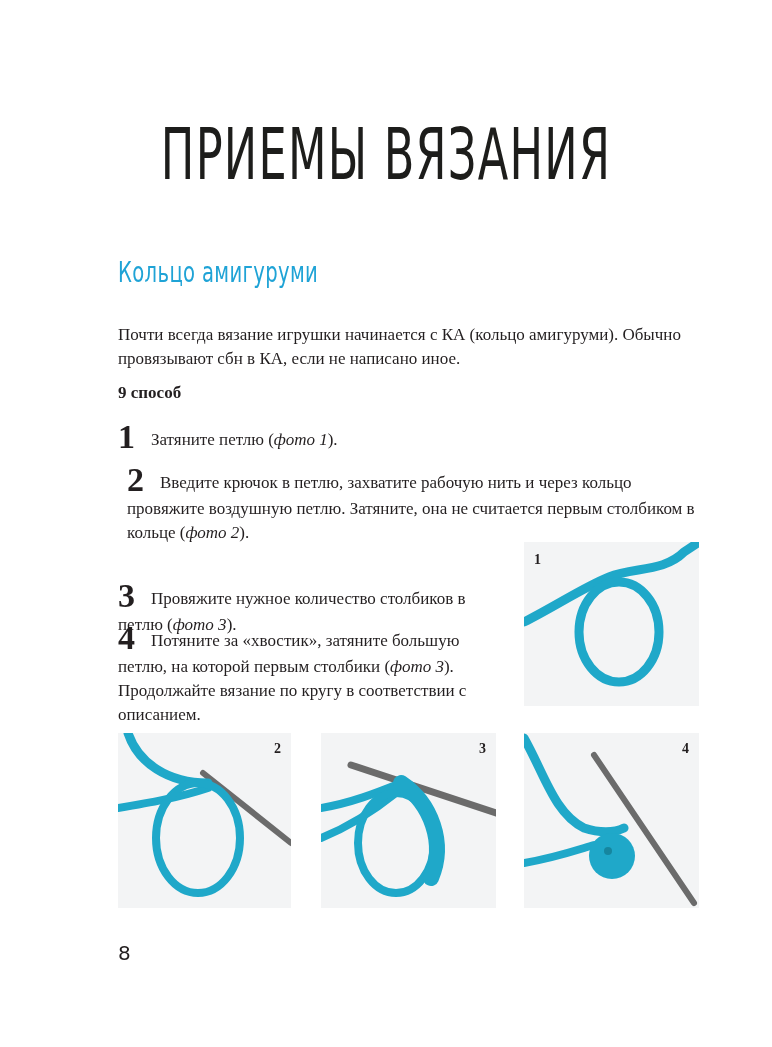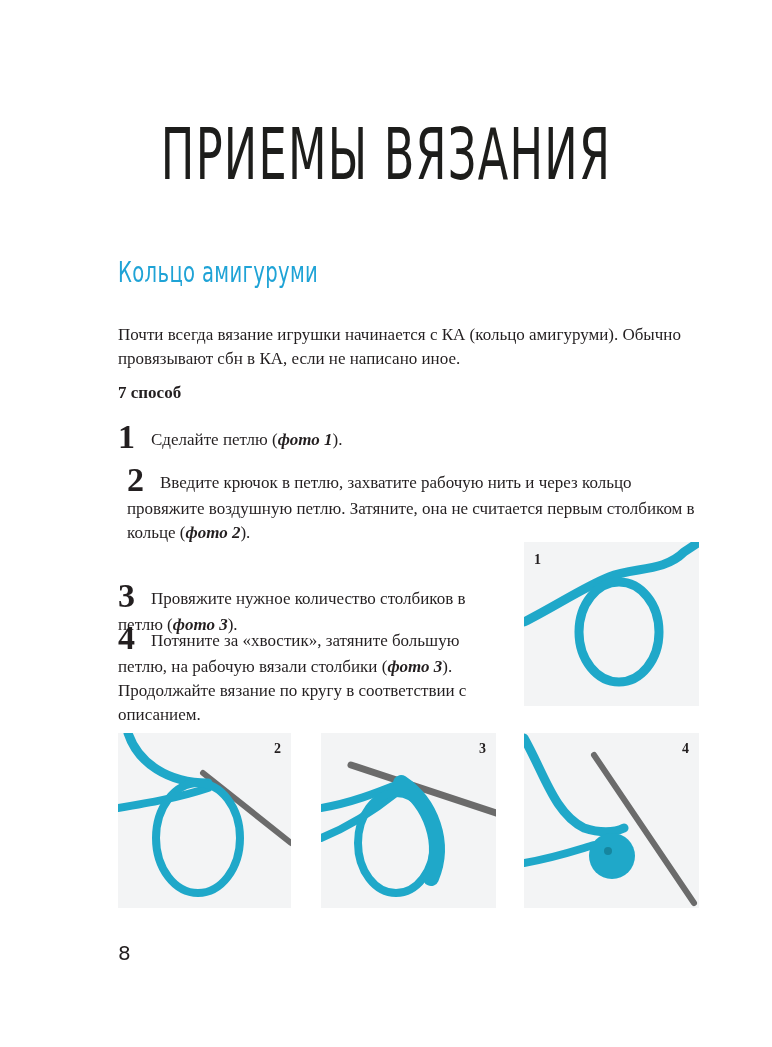--- a/index.html
+++ b/index.html
@@ -3,21 +3,21 @@
 <meta charset="utf-8">
 <style>
   html, body { margin: 0; padding: 0; background: #ffffff; }
   body { width: 772px; height: 1047px; position: relative; overflow: hidden; color: #231f20; font-family: "Liberation Serif", "DejaVu Serif", serif; }
   .page-title { position: absolute; left: 0; top: 118px; width: 772px; text-align: center; font-family: "DejaVu Sans", "Liberation Sans", sans-serif; font-size: 72px; font-weight: normal; letter-spacing: 2px; transform: scaleX(0.62); transform-origin: center; color: #1d1d1b; line-height: 1; }
   .section-heading { position: absolute; left: 118px; top: 258px; font-family: "DejaVu Sans", "Liberation Sans", sans-serif; font-size: 28px; color: #1fa3d6; transform: scaleX(0.7); transform-origin: left; letter-spacing: 0.5px; line-height: 1.1; }
   .intro { position: absolute; left: 118px; top: 317px; width: 580px; font-size: 17px; line-height: 24px; margin-top: 6px; }
   .method-label { position: absolute; left: 118px; top: 383px; font-size: 17px; font-weight: bold; }
   .step { position: absolute; left: 118px; font-size: 17px; line-height: 24px; }
   .step .num { font-size: 34px; font-weight: bold; vertical-align: -3px; margin-right: 16px; line-height: 1; }
-  .step i { font-style: italic; font-weight: bold; }
+  .step i { font-style: italic; }
   .step1 { top: 420px; width: 560px; }
   .step2 { top: 463px; width: 580px; margin-left: 9px; }
   .step3 { top: 555px; width: 380px; margin-top: 24px; }
   .step4 { top: 621px; width: 385px; }
   .photo { position: absolute; background: #f3f4f5; overflow: hidden; }
   .photo svg { position: absolute; left: 0; top: 0; }
   .photo-label { position: absolute; font-weight: bold; font-size: 14px; color: #231f20; font-family: "Liberation Serif", serif; }
   .photo1 { left: 524px; top: 542px; width: 175px; height: 164px; }
   .photo2 { left: 118px; top: 733px; width: 173px; height: 175px; }
   .photo3 { left: 321px; top: 733px; width: 175px; height: 175px; }
@@ -26,36 +26,36 @@
 </style>
 </head>
 <body>
 
 <div class="page-title">ПРИЕМЫ ВЯЗАНИЯ</div>
 
 <div class="section-heading">Кольцо амигуруми</div>
 
 <div class="intro">Почти всегда вязание игрушки начинается с КА (кольцо амигуруми). Обычно провязывают сбн в КА, если не написано иное.</div>
 
-<div class="method-label">7 способ</div>
+<div class="method-label">9 способ</div>
 
 <div class="step step1">
-  <span class="num">1</span><span>Сделайте петлю (</span><i>фото 1</i><span>).</span>
+  <span class="num">1</span><span>Затяните петлю (</span><i>фото 1</i><span>).</span>
 </div>
 
 <div class="step step2">
   <span class="num">2</span><span>Введите крючок в петлю, захватите рабочую нить и через кольцо провяжите воздушную петлю. Затяните, она не считается первым столбиком в кольце (</span><i>фото 2</i><span>).</span>
 </div>
 
 <div class="step step3">
   <span class="num">3</span><span>Провяжите нужное количество столбиков в петлю (</span><i>фото 3</i><span>).</span>
 </div>
 
 <div class="step step4">
-  <span class="num">4</span><span>Потяните за «хвостик», затяните большую петлю, на рабочую вязали столбики (</span><i>фото 3</i><span>). Продолжайте вязание по кругу в соответствии с описанием.</span>
+  <span class="num">4</span><span>Потяните за «хвостик», затяните большую петлю, на которой первым столбики (</span><i>фото 3</i><span>). Продолжайте вязание по кругу в соответствии с описанием.</span>
 </div>
 
 <div class="photo photo1">
   <svg width="175" height="164" viewBox="0 0 175 164">
     <path d="M0 80 C30 65, 60 45, 85 35 C110 25, 140 30, 160 10 L175 0" stroke="#1fa8c9" stroke-width="9" fill="none" stroke-linecap="round"></path>
     <ellipse cx="95" cy="90" rx="40" ry="50" stroke="#1fa8c9" stroke-width="9" fill="none"></ellipse>
   </svg>
   <span class="photo-label" style="left:10px; top:10px;">1</span>
 </div>
 

